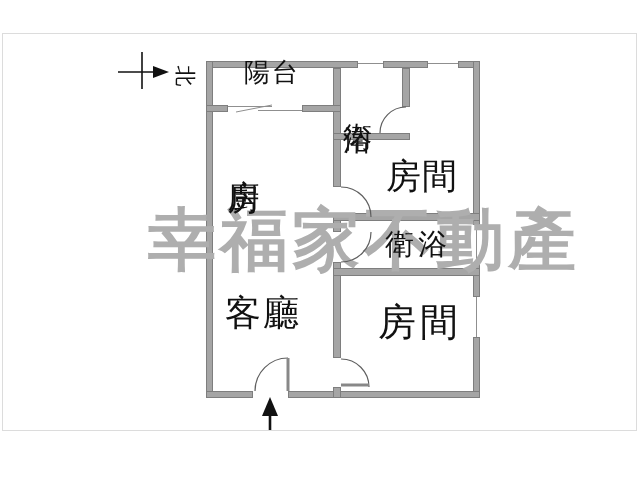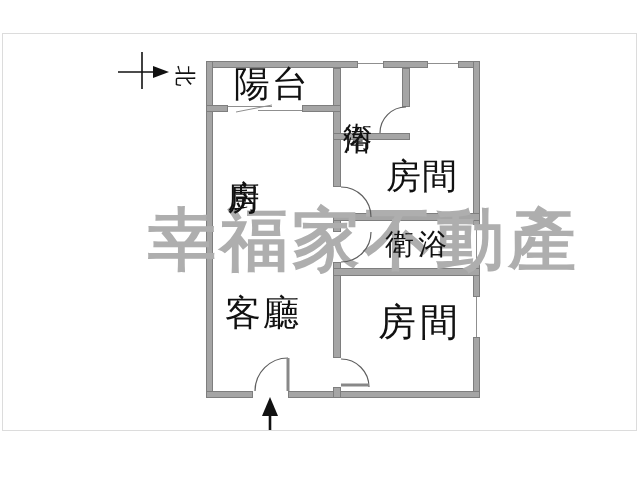--- a/index.html
+++ b/index.html
@@ -8,21 +8,21 @@
   .plan-border{position:absolute;left:2px;top:33px;width:633px;height:396px;
                border:1px solid #dcdcdc;z-index:0;}
   .wall{position:absolute;background:#a5a5a5;border:1px solid #7e7e7e;box-sizing:border-box;z-index:1;}
   .winline{position:absolute;background:#8f8f8f;z-index:2;}
   .watermark{position:absolute;left:148px;top:213px;z-index:3;
              font-size:68px;line-height:55px;font-weight:bold;letter-spacing:4px;
              color:#aeaeae;white-space:nowrap;}
   .room-label{position:absolute;z-index:5;color:#111111;white-space:nowrap;
               transform:translate(-50%,-50%);}
   .room-label.vert{writing-mode:vertical-rl;text-orientation:upright;}
-  .lbl-balcony {left:272px;top:84px;  font-size:36px;letter-spacing:2px;}
+  .lbl-balcony {left:272px;top:72px;  font-size:26px;letter-spacing:2px;}
   .lbl-kitchen {left:244px;top:155px; font-size:32px;letter-spacing:2px;}
   .lbl-bath-top{left:358px;top:102px; font-size:29px;letter-spacing:2px;}
   .lbl-bed-top {left:422px;top:176px; font-size:35px;letter-spacing:1px;}
   .lbl-bath-mid{left:418px;top:245px; font-size:29px;letter-spacing:4px;}
   .lbl-living  {left:263px;top:313px; font-size:36px;letter-spacing:2px;}
   .lbl-bed-bot {left:420px;top:322px; font-size:38px;letter-spacing:4px;}
   .north-label{position:absolute;left:174px;top:62px;z-index:5;font-size:21px;color:#111;
                transform:rotate(90deg);}
   svg.overlay{position:absolute;left:0;top:0;z-index:4;}
 </style>

